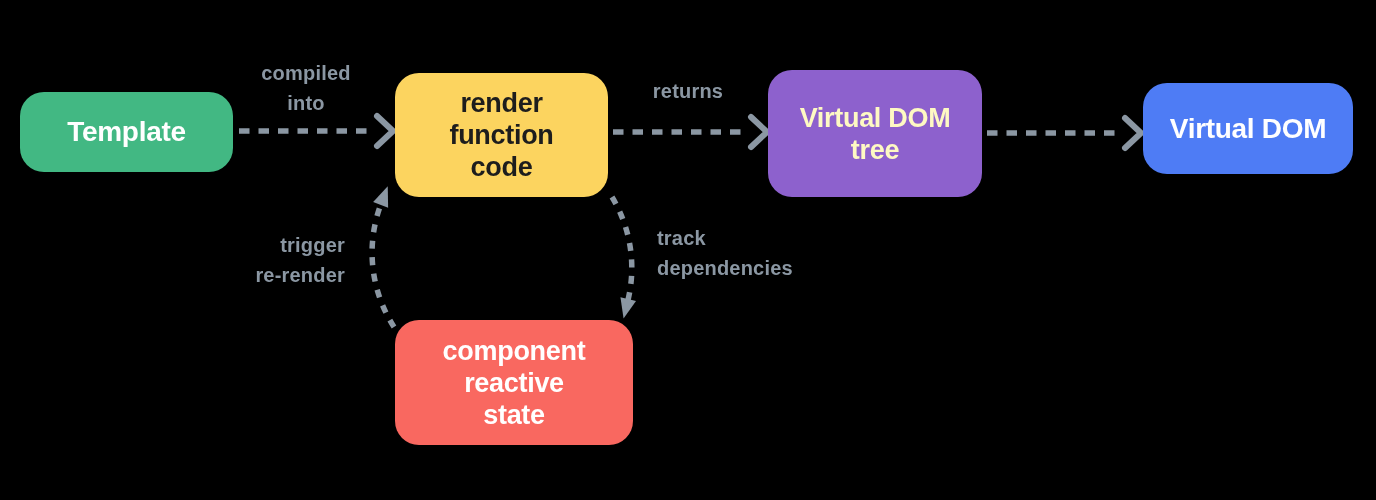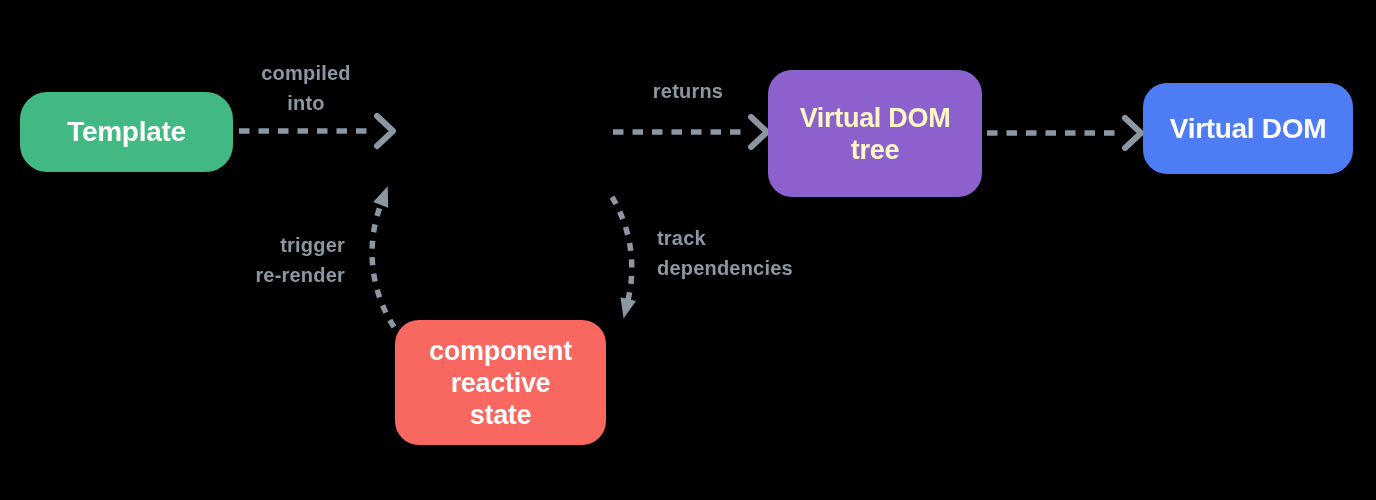--- a/index.html
+++ b/index.html
@@ -26,21 +26,21 @@
     display:flex;align-items:center;justify-content:center;
     text-align:center;
     border-radius:24px;
     font-size:27px;line-height:32px;letter-spacing:-0.3px;
     white-space:pre-line;
   }
   .node-template      {left:20px;  top:92px; width:213px;height:80px; font-size:28px;}
   .node-render-fn     {left:395px; top:73px; width:213px;height:124px;}
   .node-virtual-dom   {left:768px; top:70px; width:214px;height:127px;}
   .node-actual-dom    {left:1143px;top:83px; width:210px;height:91px; font-size:28px;}
-  .node-reactive-state{left:395px; top:320px;width:211px;height:125px;}
+  .node-reactive-state{left:395px; top:320px;width:238px;height:125px;}
   .edge-label{
     position:absolute;
     color:var(--label);
     font-size:20px;line-height:30px;letter-spacing:0.2px;
     white-space:pre-line;
     text-align:center;
   }
   .label-compiled{left:230px;top:58px;width:152px;}
   .label-returns{left:613px;top:76px;width:150px;}
   .label-mount{left:986px;top:57px;width:152px;}
@@ -66,22 +66,25 @@
     <path class="chevron" d="M 751 117 L 767 132 L 751 147"></path>
 
     <path class="dash-line" d="M 987 133 H 1120"></path>
     <path class="chevron" d="M 1125 118 L 1141 133 L 1125 148"></path>
 
     <path class="dash-arc" d="M 394 327 A 137 137 0 0 1 381 204" marker-end="url(#tri)"></path>
 
     <path class="dash-arc" d="M 612 197 A 137 137 0 0 1 628 300" marker-end="url(#tri)"></path>
   </svg>
 
-  <div class="node node-template" style="background: rgb(66, 184, 131); color: rgb(255, 255, 255); border-radius: 27px;">Template</div>
+  <div class="node node-template" style="background: rgb(66, 184, 131); color: rgb(255, 255, 255);">Template</div>
 
+  <div class="node node-render-fn" style="background: rgb(252, 212, 95); color: rgb(29, 29, 29);">render
+function
+code</div>
 
   <div class="node node-virtual-dom" style="background: rgb(141, 97, 205); color: #fef9c3;">Virtual DOM
 tree</div>
 
   <div class="node node-actual-dom" style="background: rgb(78, 124, 245); color: rgb(255, 255, 255);">Virtual DOM</div>
 
   <div class="node node-reactive-state" style="background: rgb(249, 104, 96); color: rgb(255, 255, 255);">component
 reactive
 state</div>
 

